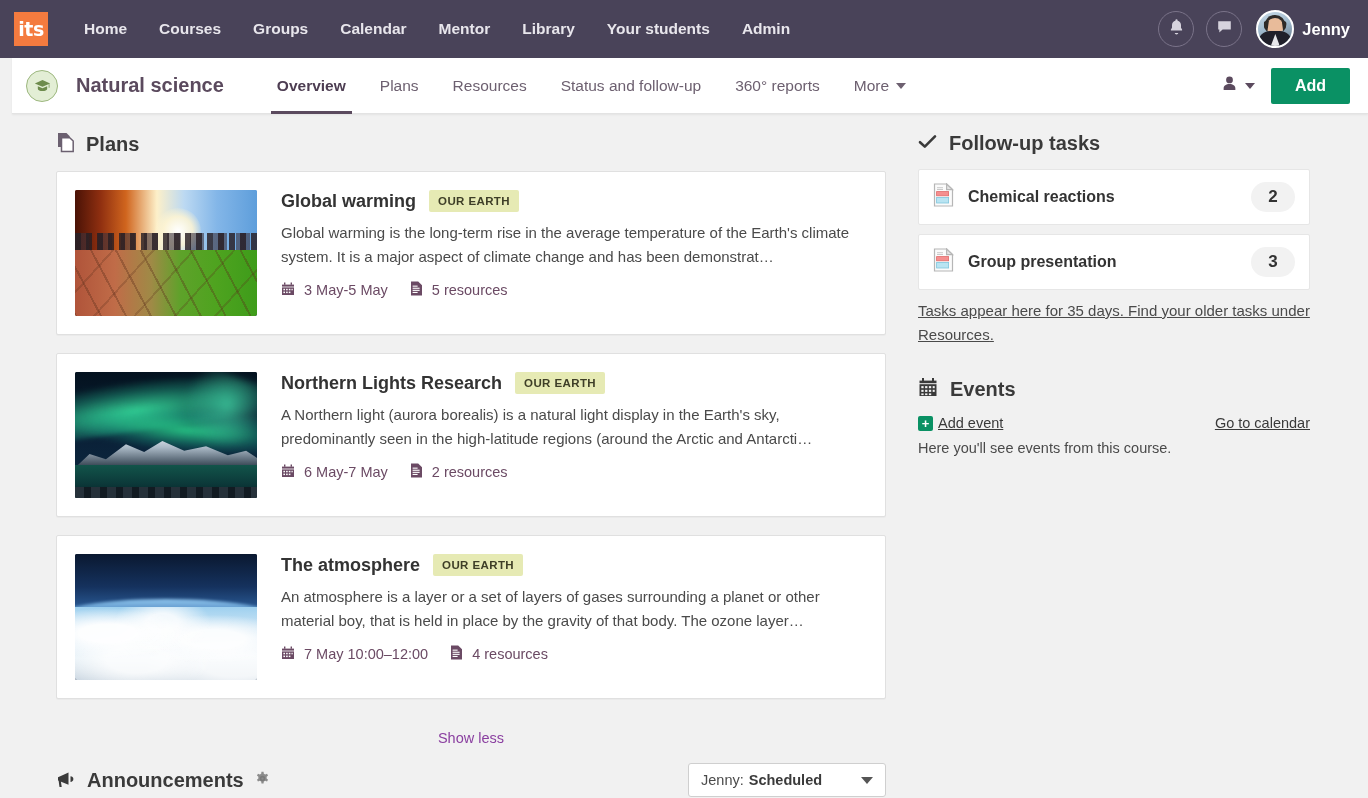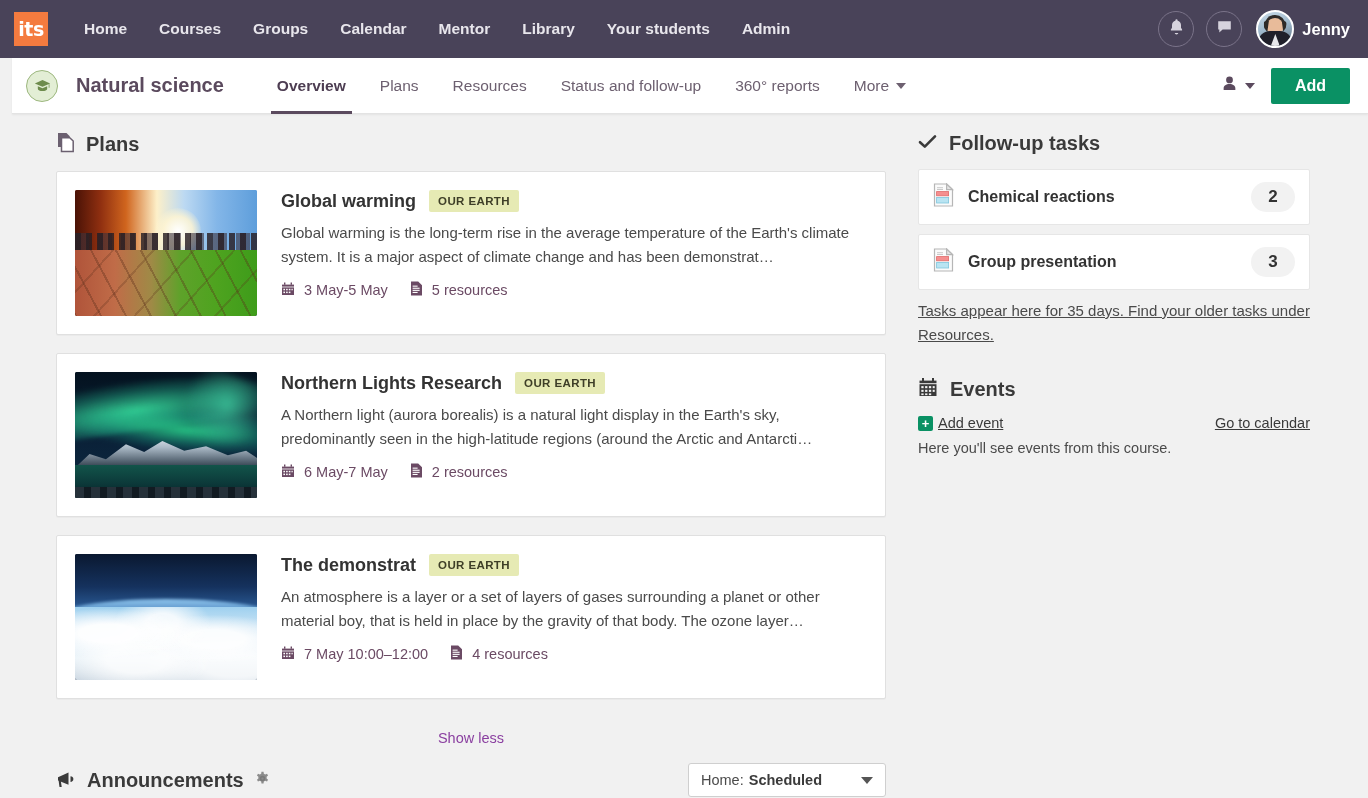--- a/index.html
+++ b/index.html
@@ -433,21 +433,21 @@
 
     <div class="card">
       <div class="thumb img-atmo">
         <div class="space"></div>
           <div class="limb"></div>
           <div class="earth"></div>
           <div class="clouds"></div>
       </div>
       <div class="body">
         <div class="titleline">
-          <h3>The demonstrat</h3>
+          <h3>The atmosphere</h3>
           <span class="badge">OUR EARTH</span>
         </div>
         <p>An atmosphere is a layer or a set of layers of gases surrounding a planet or other material boy, that is held in place by the gravity of that body. The ozone layer…</p>
         <div class="meta">
           <span class="item">
             <span>
               <svg width="14" height="14" viewBox="0 0 14 14" fill="#6b4a64">
                   <path d="M1 2.6h12v2H1z"></path>
                   <path d="M1 5.4h12V13H1z"></path>
                   <rect x="2.4" y="6.8" width="1.6" height="1.5" fill="#fff"></rect>
@@ -491,21 +491,21 @@
           </svg>
       </span>
       <h2>Announcements</h2>
       <span class="gear">
         <svg width="15" height="15" viewBox="0 0 16 16" fill="#7a7a7a">
             <path d="M8 5.1A2.9 2.9 0 1 0 8 10.9 2.9 2.9 0 0 0 8 5.1zm0 1.7a1.2 1.2 0 1 1 0 2.4 1.2 1.2 0 0 1 0-2.4z"></path>
             <path d="M6.9.8h2.2l.3 2 1.5.9 1.9-.8 1.1 1.9-1.5 1.3v1.8l1.5 1.3-1.1 1.9-1.9-.8-1.5.9-.3 2H6.9l-.3-2-1.5-.9-1.9.8-1.1-1.9 1.5-1.3V6.1L2.1 4.8l1.1-1.9 1.9.8 1.5-.9z" fill-opacity=".85"></path>
           </svg>
       </span>
       <div class="showsel">
-        <span class="lbl">Home:</span>
+        <span class="lbl">Jenny:</span>
         <span class="val">Scheduled</span>
         <i class="dd"></i>
       </div>
     </div>
 
   </div>
 
   <div class="col-side">
     <div class="side-head">
       <span>

